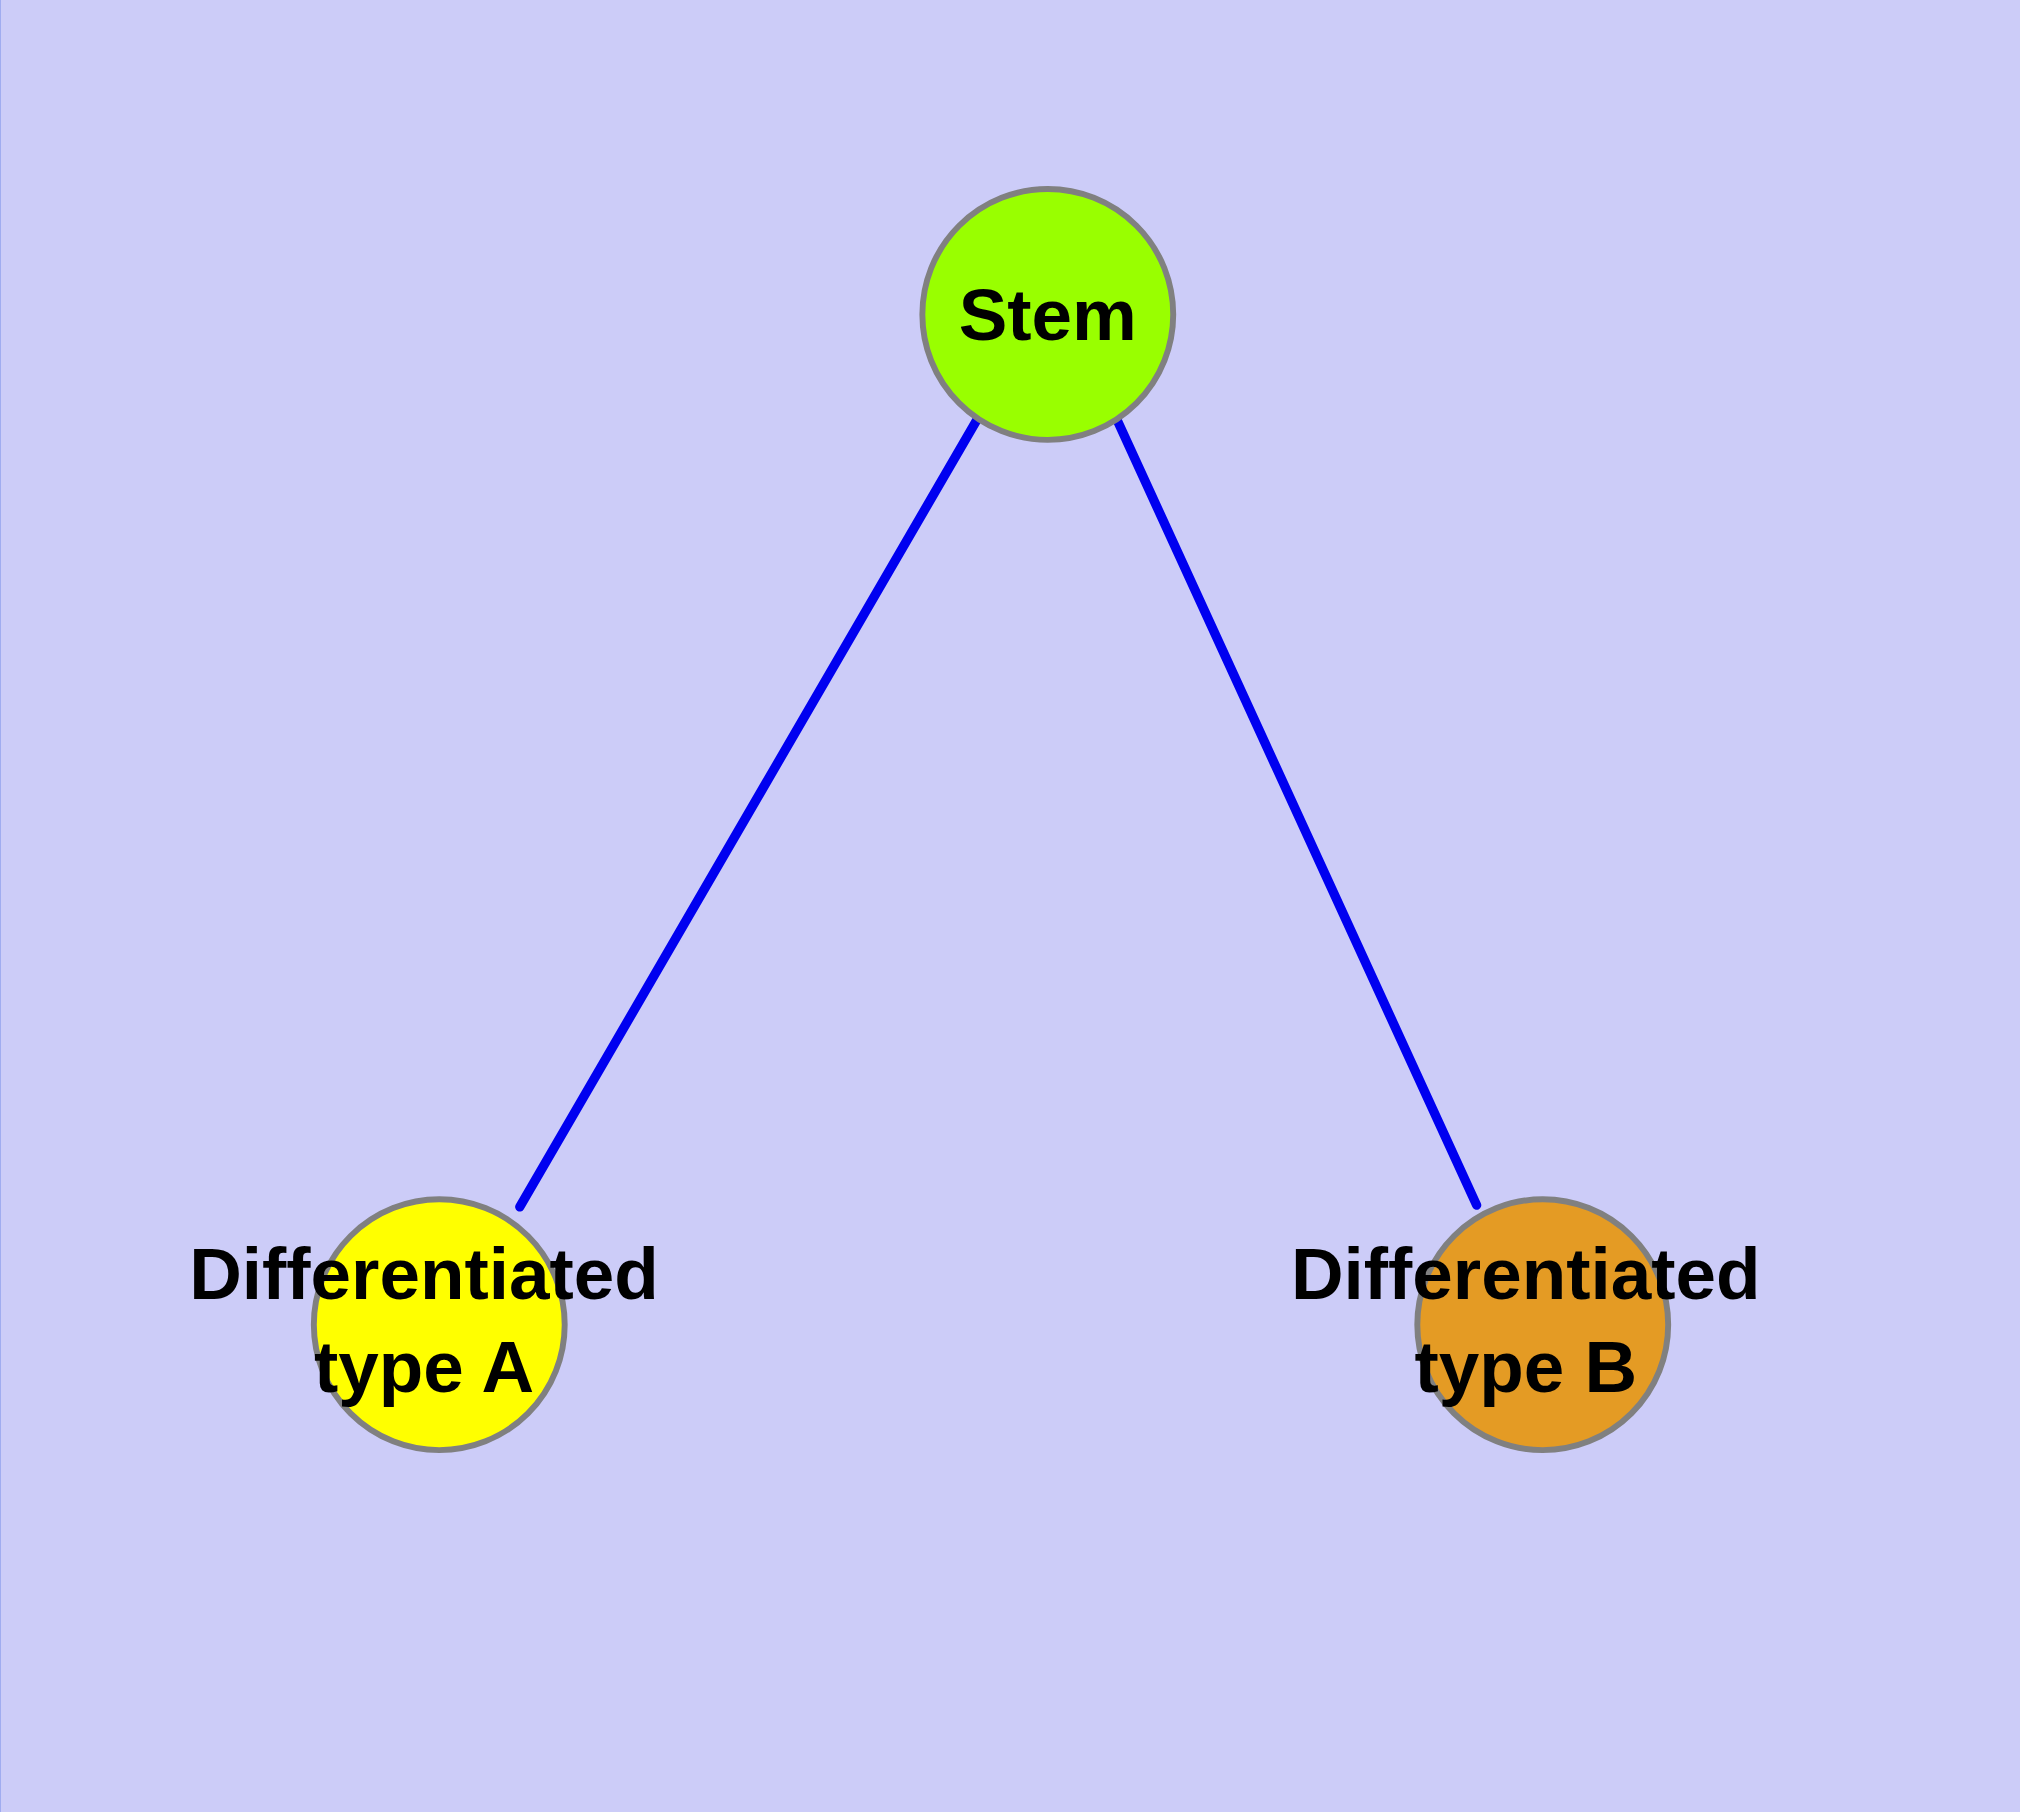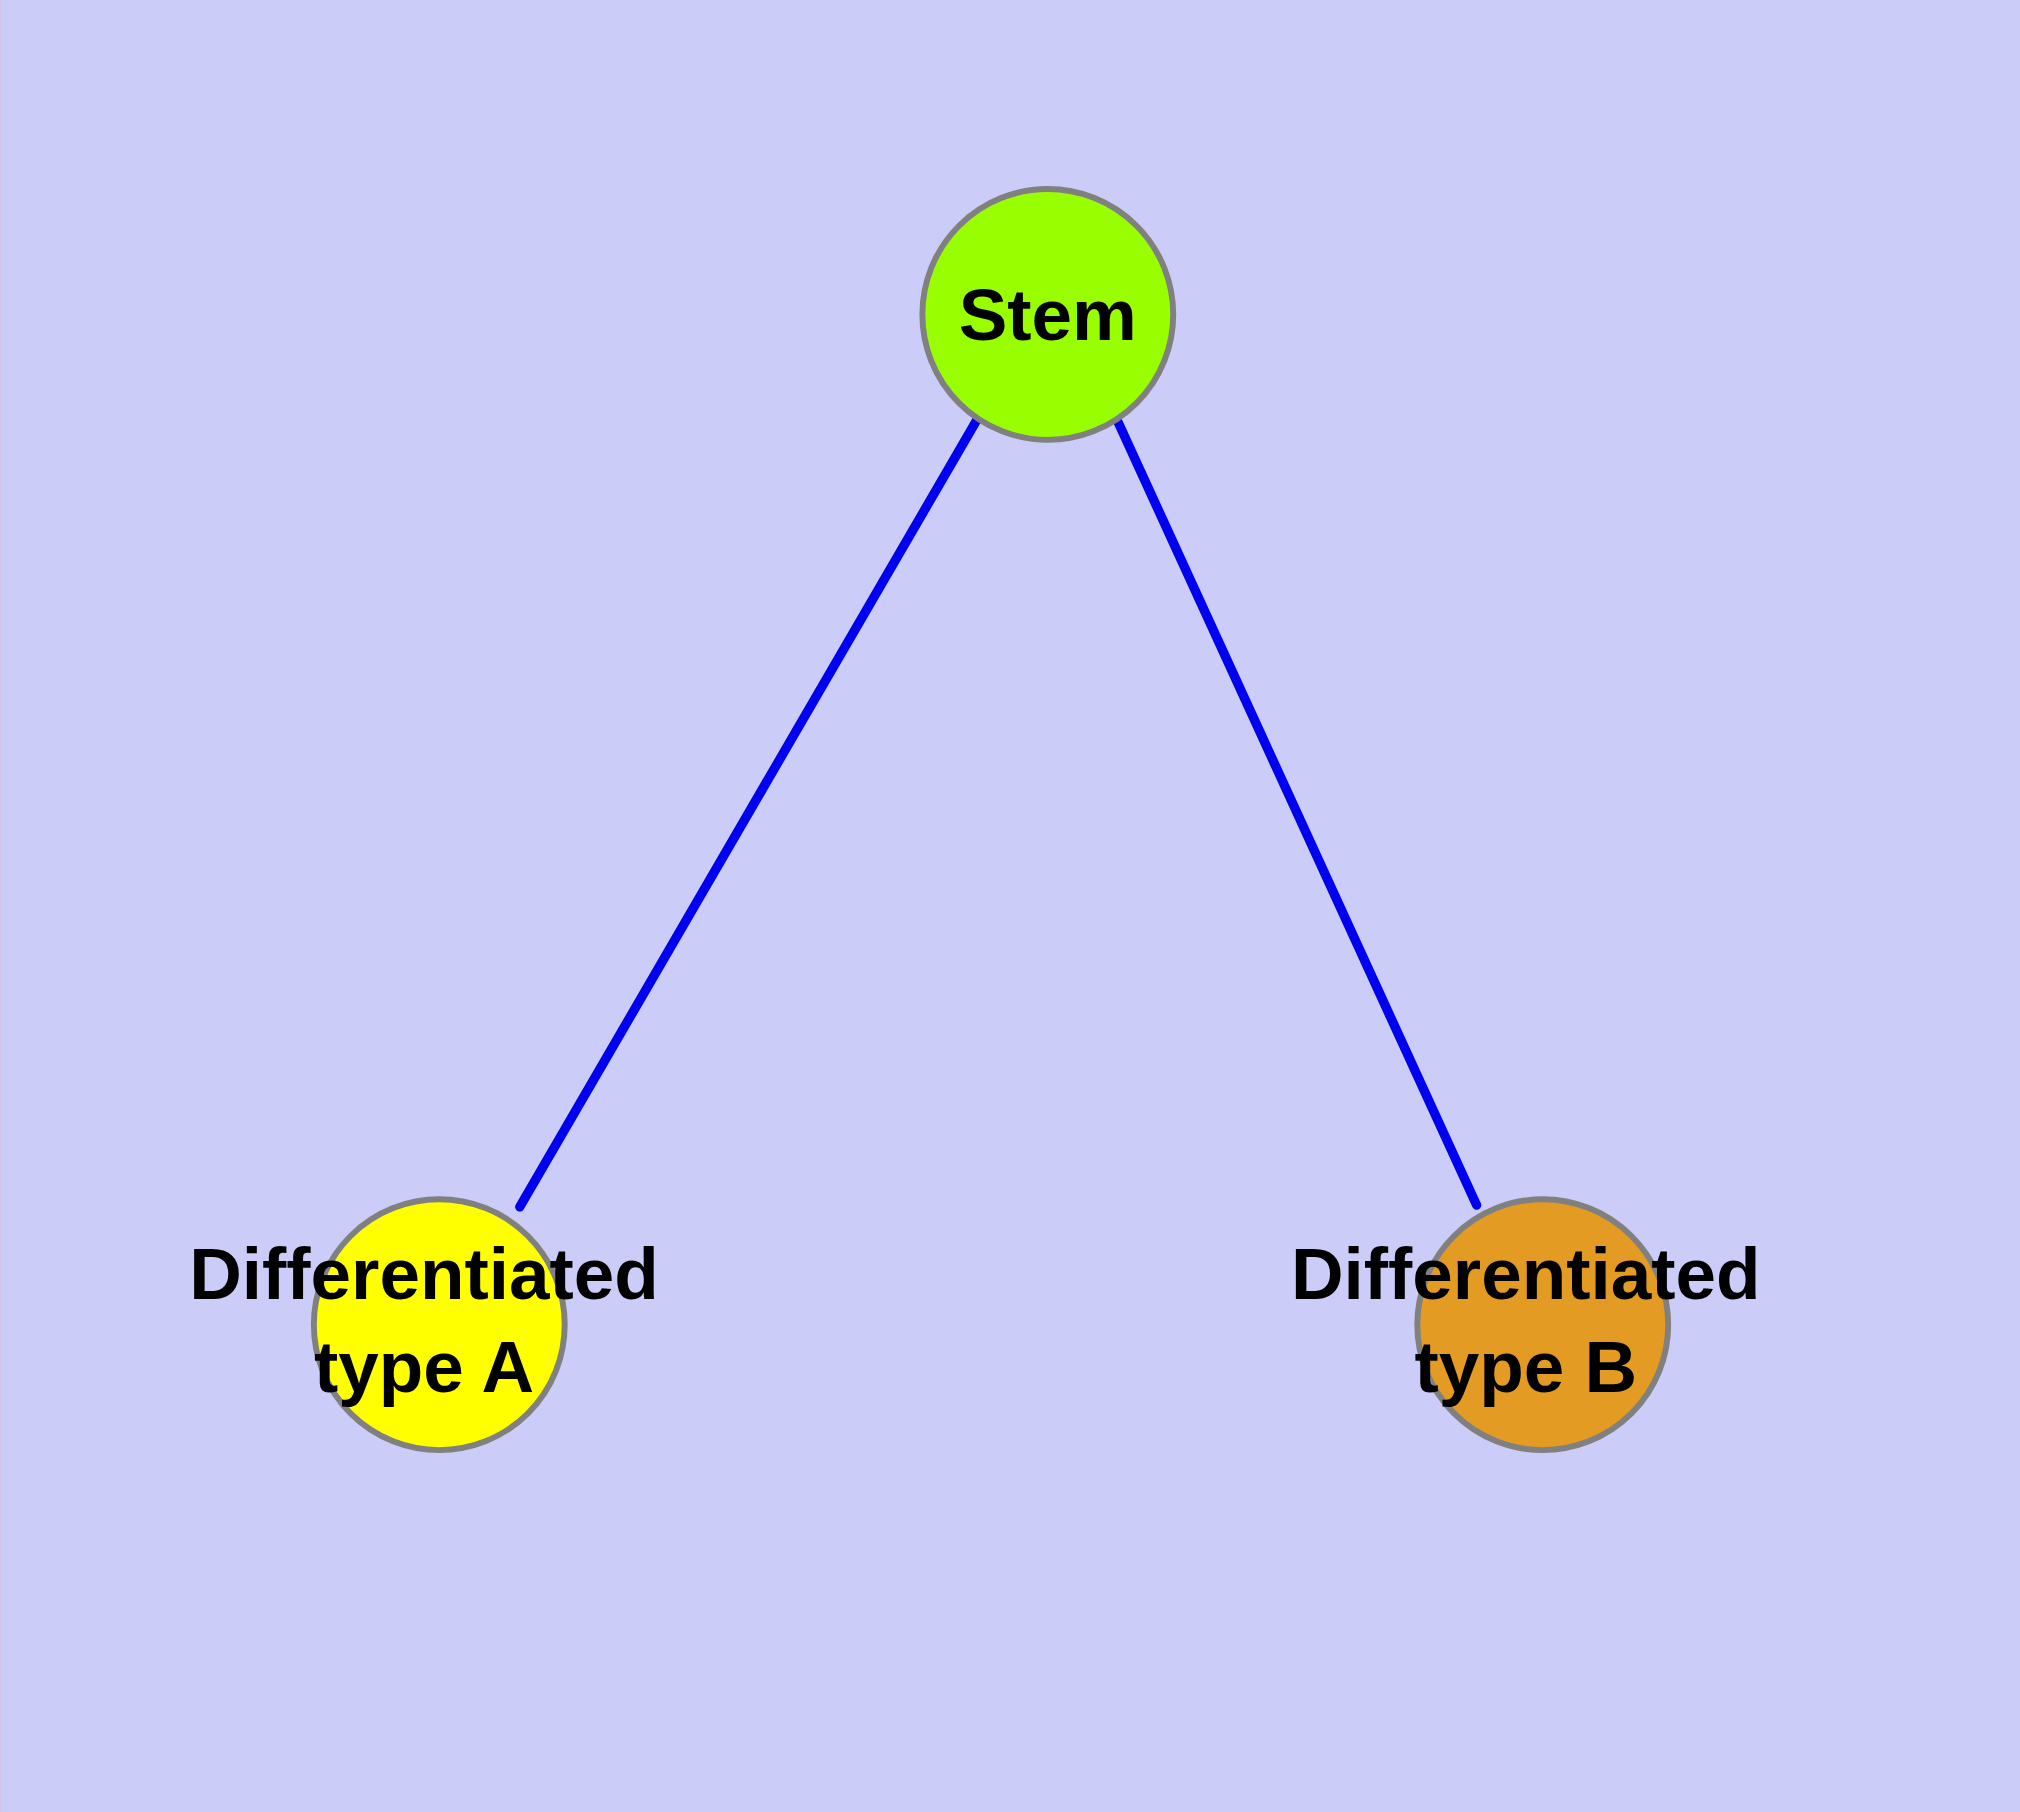--- a/index.html
+++ b/index.html
@@ -5,21 +5,21 @@
 <style>
   html, body {
     margin: 0;
     padding: 0;
     background: #ffffff;
   }
   #canvas {
     position: relative;
     width: 2021px;
     height: 1812px;
-    background: #fca5a5;
+    background: #1d4ed8;
     overflow: hidden;
     font-family: "Liberation Sans", "DejaVu Sans", sans-serif;
   }
   #graph-svg {
     position: absolute;
     inset: 0;
     width: 2021px;
     height: 1812px;
     display: block;
   }

